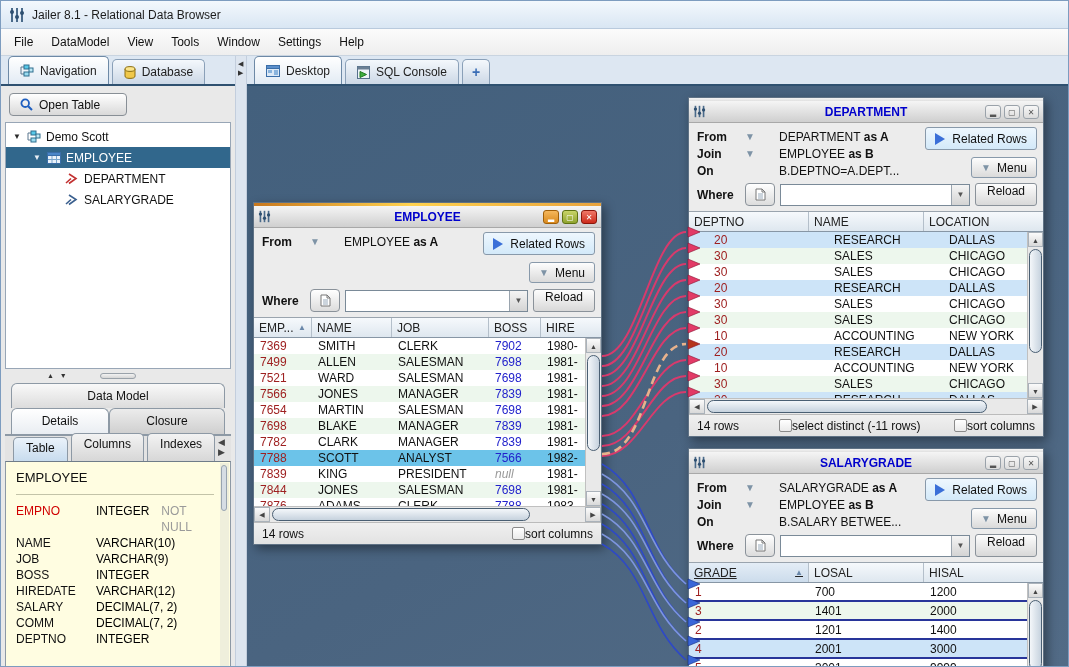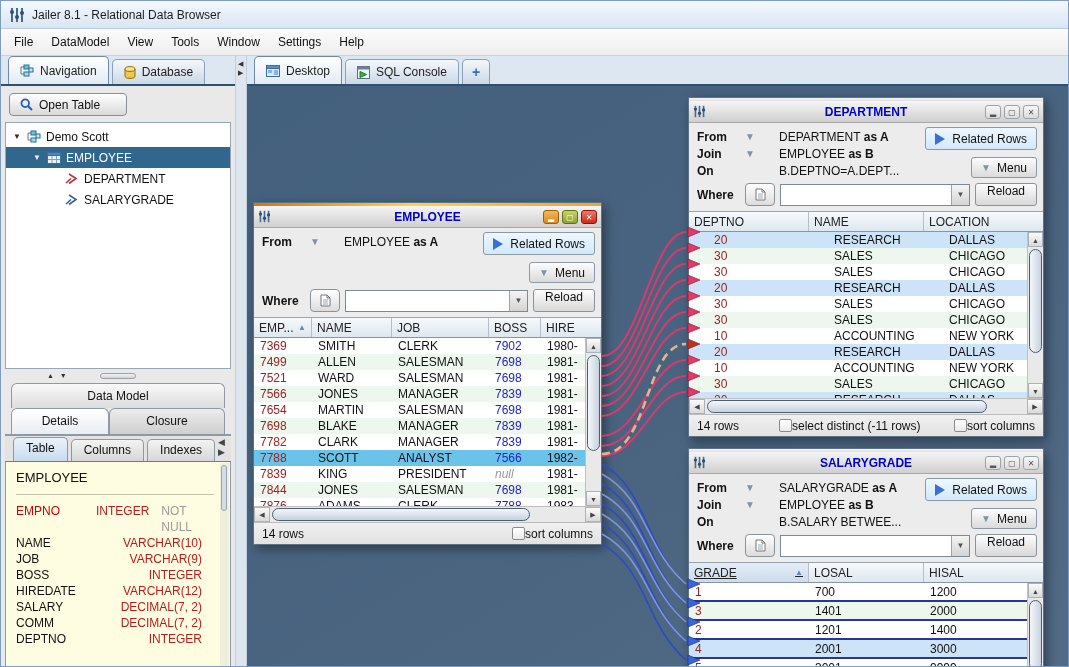--- a/index.html
+++ b/index.html
@@ -49,31 +49,31 @@
     border:1px solid #9aa2aa; border-radius:3px; background:linear-gradient(#f2f2f2,#d6d6d6); }
 
   .wide-tab { margin:0 6px; height:25px; border:1px solid #8d99a5; border-bottom:none; border-radius:6px 6px 0 0;
     background:linear-gradient(#f9f9f9,#dcdcdc); text-align:center; line-height:24px; cursor:default; }
   .two-tabs { display:flex; padding:0 6px; height:26px; }
   .two-tabs .tt { flex-shrink:0; border:1px solid #8d99a5; border-bottom:none; border-radius:6px 6px 0 0;
     background:linear-gradient(#ececec,#cfcfcf); padding:0 18px; line-height:25px; cursor:default; }
   .two-tabs .tt.on { background:linear-gradient(#ffffff,#e9edf2); }
   .meta-strip { display:flex; align-items:flex-end; height:27px; padding:0 4px 0 8px; border-top:2px solid #8d99a5; background:#e3e3e3; }
   .meta-tab { border:1px solid #8d99a5; border-bottom:none; border-radius:5px 5px 0 0;
-    padding:0 12px; height:22px; line-height:21px; margin-right:3px; background:linear-gradient(#f3f3f3,#d7d7d7); cursor:default; }
+    padding:0 12px; height:28px; line-height:21px; margin-right:3px; background:linear-gradient(#f3f3f3,#d7d7d7); cursor:default; }
   .meta-tab.on { background:linear-gradient(#eaf2fa,#c8dcee); height:24px; }
   .meta-arrows { margin-left:auto; font-size:9px; color:#444; padding-bottom:4px; letter-spacing:3px; }
 
   .details-pane { flex:1; background:#fffde1; border:1px solid #8d99a5; border-top:1px solid #6f7c89; position:relative; overflow:hidden; }
   .details-inner { padding:8px 16px 6px 10px; }
   .details-title { font-size:13px; color:#111; padding-bottom:9px; border-bottom:1px solid #c3c3a8; margin-bottom:8px; }
   .dcol-row { display:grid; grid-template-columns:76px 1fr auto; column-gap:4px; line-height:16px; }
   .dcol-row .dname { color:#111; }
   .dcol-row.pk .dname { color:#d00000; }
-  .dcol-row .dtype { text-align:right; color:#b91c1c; }
+  .dcol-row .dtype { color:#000000; }
   .dcol-row .dcons { color:#9a9a9a; padding-left:8px; }
   .details-scroll { position:absolute; top:1px; right:1px; width:9px; bottom:1px; background:#efefdc; }
   .details-scroll .thumb { position:absolute; top:2px; left:1px; width:6px; height:46px; border:1px solid #98a4b0; border-radius:3px; background:#d6dde4; }
 
   
   .desktop { position:relative; flex:1; overflow:hidden; background:linear-gradient(150deg,#43607d 0%, #4a6480 55%, #526b86 100%); }
   .overlay { position:absolute; left:0; top:0; width:823px; height:581px; z-index:30; pointer-events:none; }
 
   
   .win { position:absolute; background:#ececec; border:1px solid #5f7285; box-shadow:3px 4px 10px rgba(0,0,0,.4); display:flex; flex-direction:column; }

